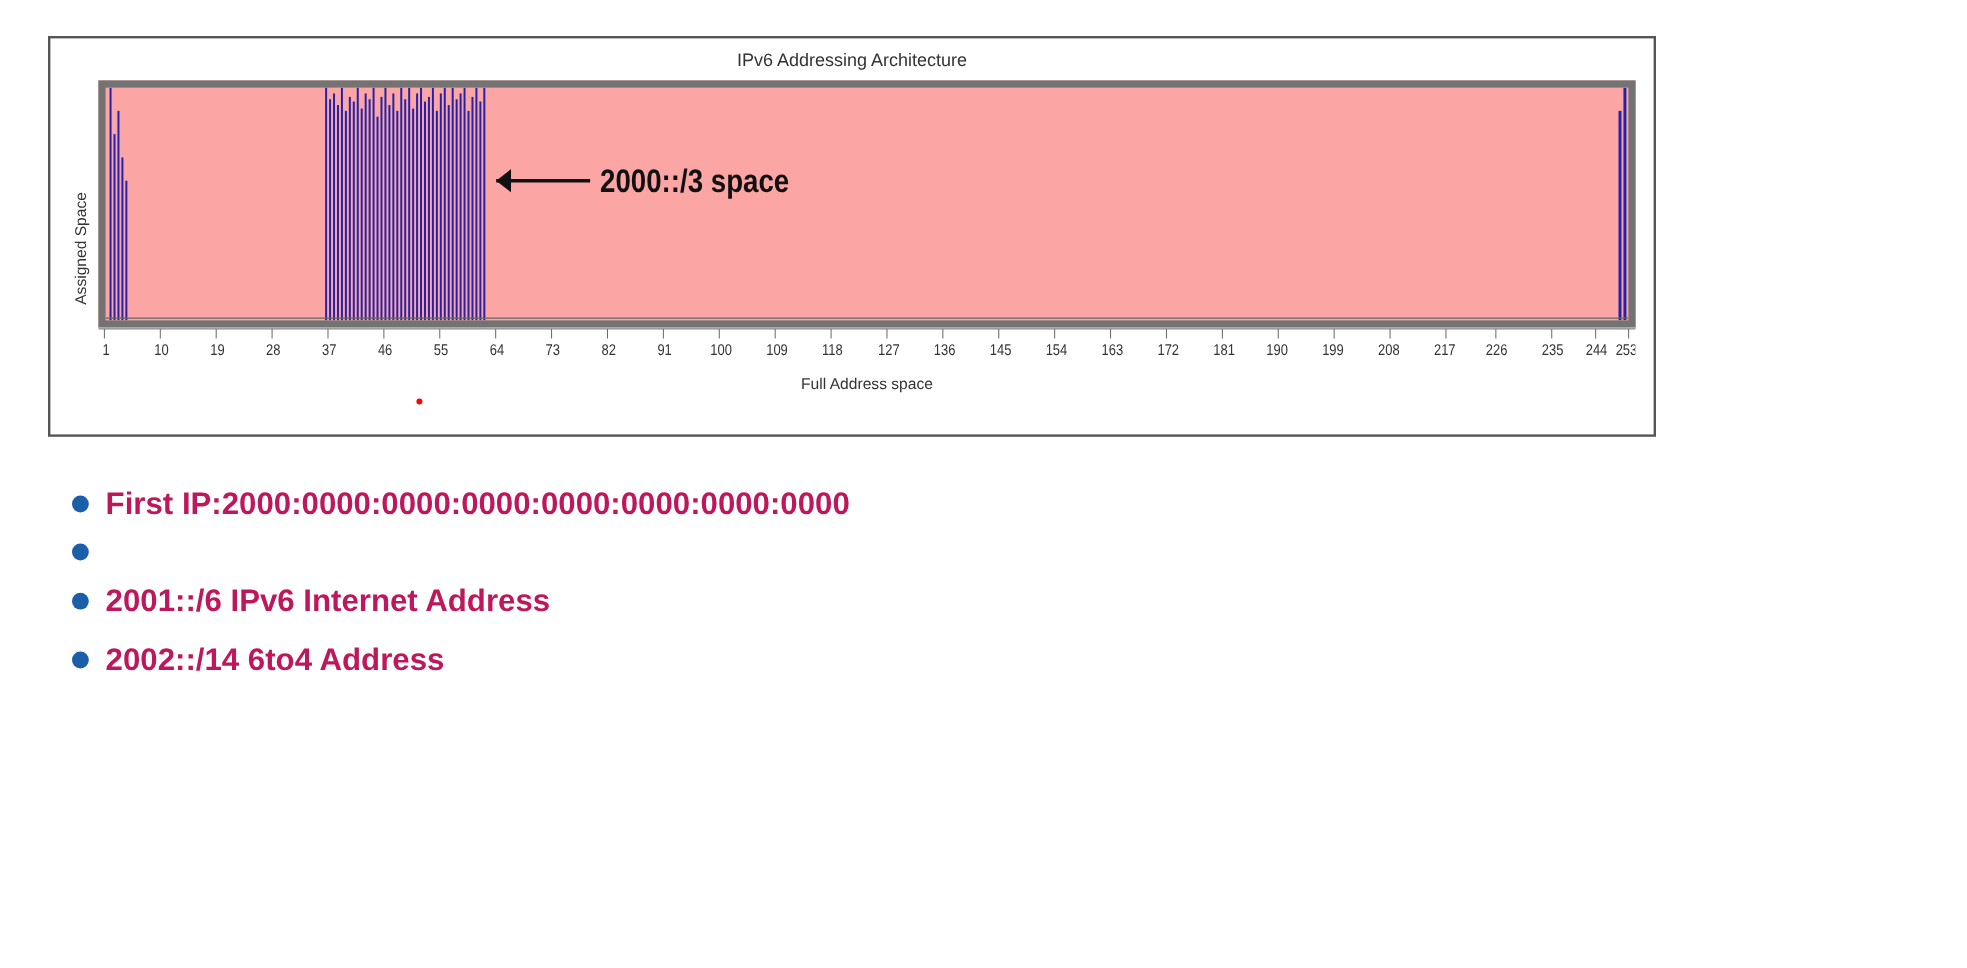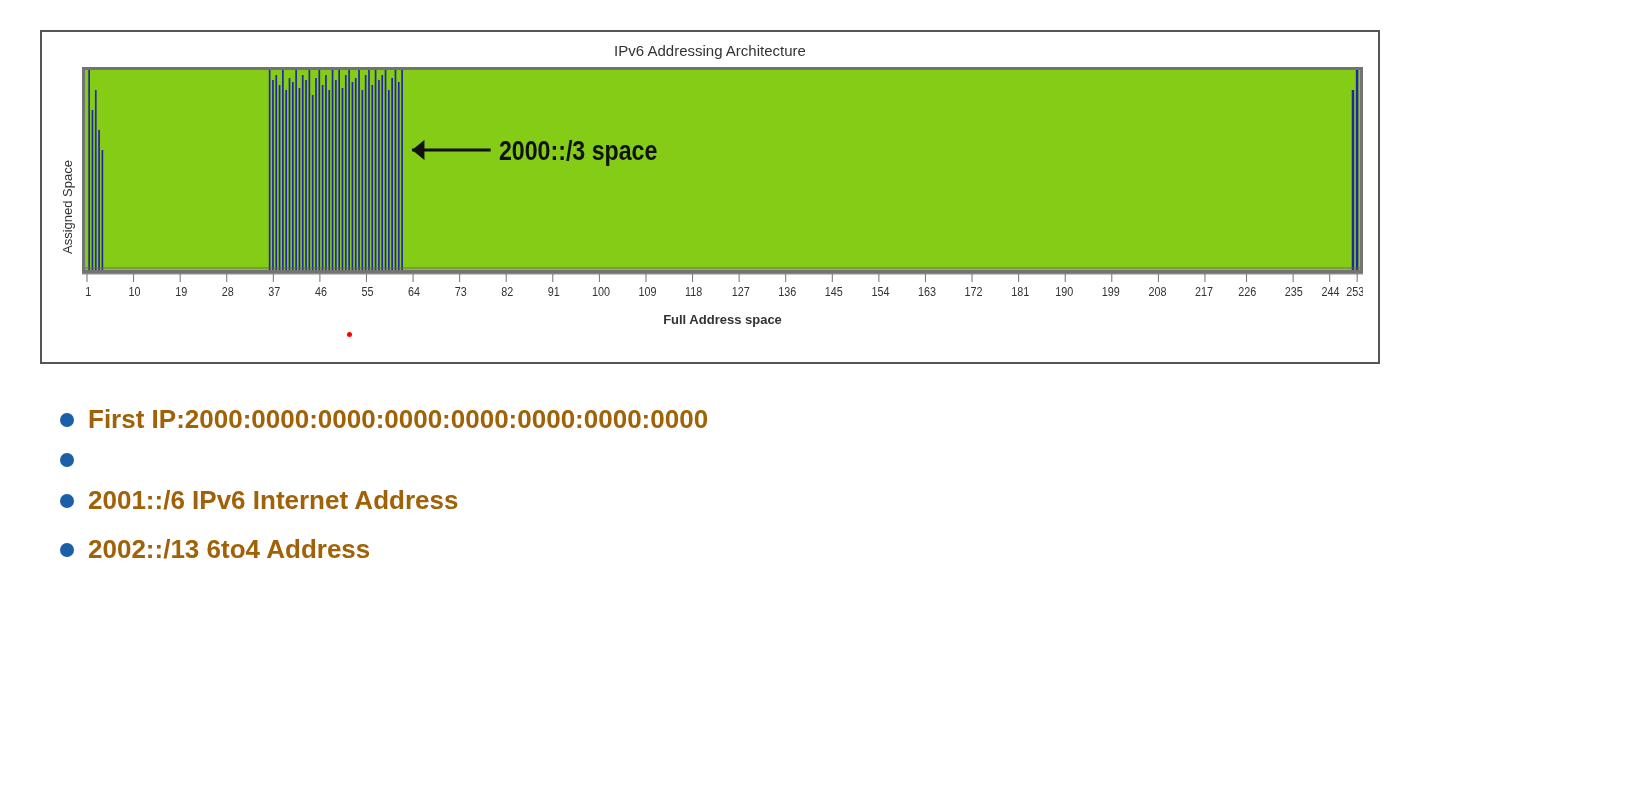--- a/index.html
+++ b/index.html
@@ -53,31 +53,31 @@
       margin-right: 5px;
     }
 
     .chart-area {
       flex: 1;
       display: flex;
       flex-direction: column;
     }
 
     .chart-plot {
-      background: #84cc16;
+      background: #fca5a5;
       flex: 1;
       position: relative;
-      border: 3px solid #737373;
+      border: 6px solid #737373;
       overflow: hidden;
     }
 
     .x-axis-title {
       text-align: center;
       font-size: 13px;
-      font-weight: bold;
+      font-weight: normal;
       color: #333;
       margin-top: 6px;
     }
 
     
     .red-dot {
       position: absolute;
       width: 5px;
       height: 5px;
       background: red;
@@ -93,21 +93,21 @@
       padding-left: 20px;
       margin-top: 10px;
     }
 
     .bullet-list li {
       display: flex;
       align-items: center;
       gap: 14px;
       font-size: 26px;
       font-weight: bold;
-      color: #a16207;
+      color: #be185d;
     }
 
     .bullet-dot {
       width: 14px;
       height: 14px;
       background: #1a5fa8;
       border-radius: 50%;
       flex-shrink: 0;
     }
 
@@ -277,17 +277,17 @@
     </li>
     <li>
       <div class="bullet-dot"></div>
     </li>
     <li>
       <div class="bullet-dot"></div>
       <span>2001::/6  IPv6 Internet Address</span>
     </li>
     <li>
       <div class="bullet-dot"></div>
-      <span>2002::/13  6to4 Address</span>
+      <span>2002::/14  6to4 Address</span>
     </li>
   </ul>
 
 </div>
 
 </body></html>

